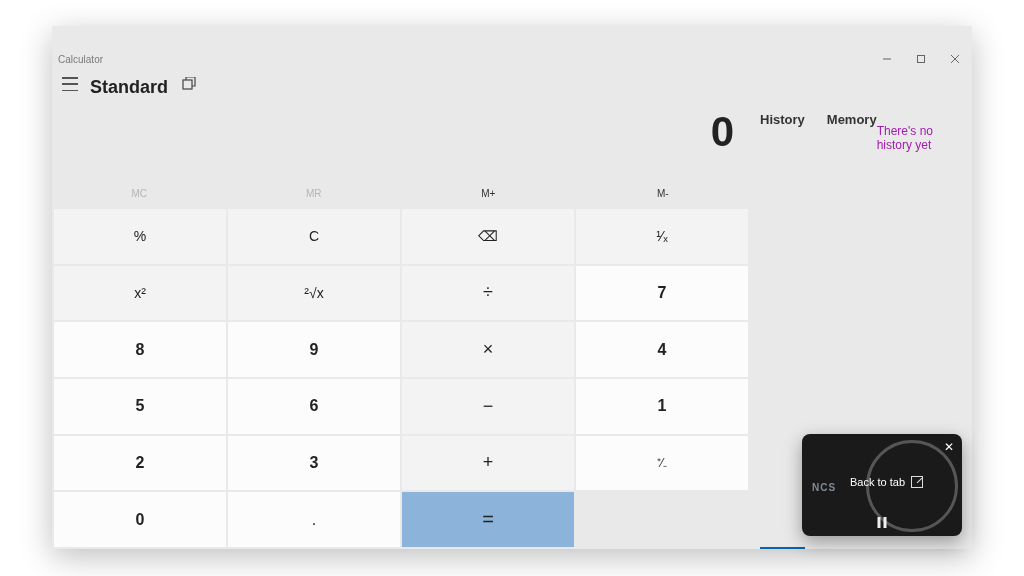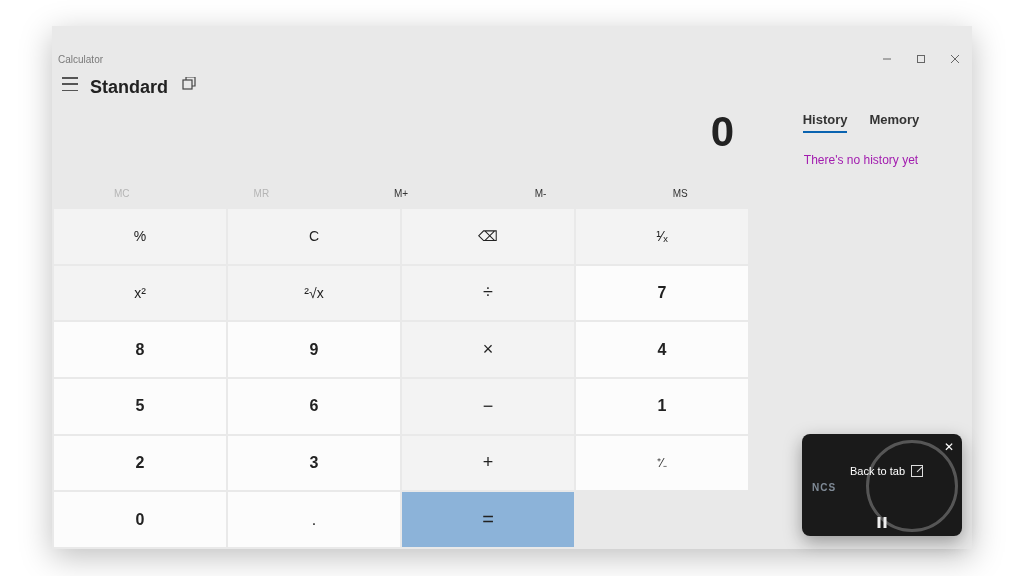--- a/index.html
+++ b/index.html
@@ -115,22 +115,21 @@
     user-select: none;
   }
   .key.func { background: #f3f3f3; font-weight: 400; }
   .key.digit { background: #fcfcfc; font-weight: 600; font-size: 16px; }
   .key.op { background: #f3f3f3; font-size: 18px; font-weight: 300; }
   .key.equals { background: #8cb3d9; color: #222; font-size: 20px; }
   .right-panel {
     width: 222px;
     padding: 6px 10px 0 10px;
     display: flex;
-    flex-direction: column;
-    align-items: center;
+    flex-direction: row;
   }
   .tabs {
     display: flex;
     gap: 22px;
     font-size: 13px;
     font-weight: 600;
     color: #333;
     padding-top: 8px;
   }
   .tab { position: relative; padding-bottom: 6px; cursor: default; }
@@ -175,21 +174,21 @@
     font-size: 10px; letter-spacing: 1px;
     color: #7f8a96; font-weight: 600;
   }
   .pip .close {
     position: absolute;
     top: 6px; right: 8px;
     font-size: 12px; color: #fff;
   }
   .pip .back {
     position: absolute;
-    top: 31px; left: 48px;
+    top: 42px; left: 48px;
     display: flex; align-items: center; gap: 6px;
     font-size: 11px; color: #fff;
   }
   .pip .back .launch {
     width: 12px; height: 12px; border: 1px solid #ddd; position: relative;
   }
   .pip .back .launch::after {
     content: ""; position: absolute; width: 7px; height: 1px; background: #ddd;
     top: 3px; right: -1px; transform: rotate(-45deg);
   }
@@ -246,21 +245,20 @@
 
     <div class="calc-left">
 
       <div class="display">0</div>
 
       <div class="mem-row">
         <div class="disabled">MC</div>
         <div class="disabled">MR</div>
         <div>M+</div>
         <div>M-</div>
-        <div>MS</div>
       </div>
 
       <div class="keypad">
         <div class="key func">%</div>
         <div class="key func">C</div>
         <div class="key func">
           <span>⌫</span>
         </div>
 
         <div class="key func">¹⁄ₓ</div>

